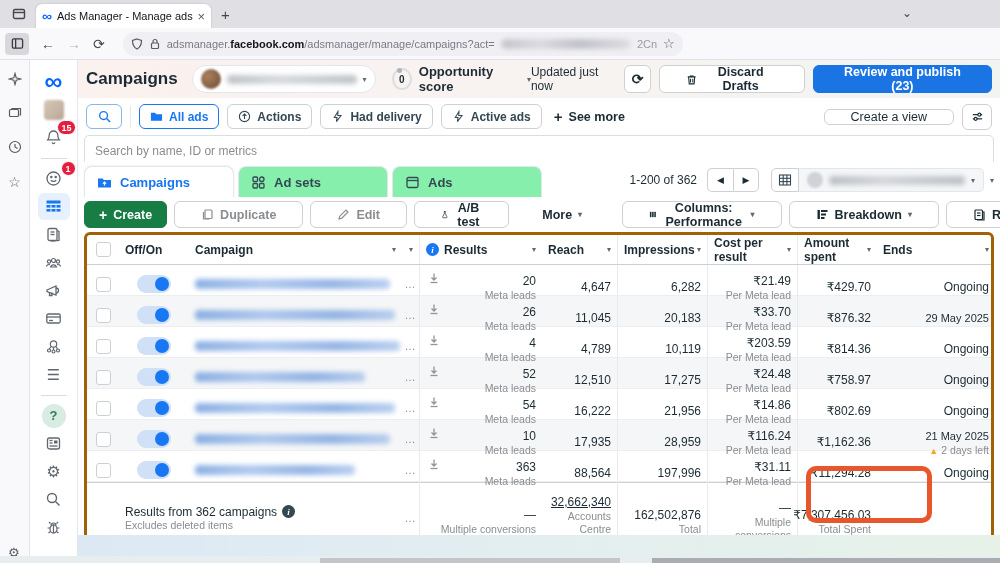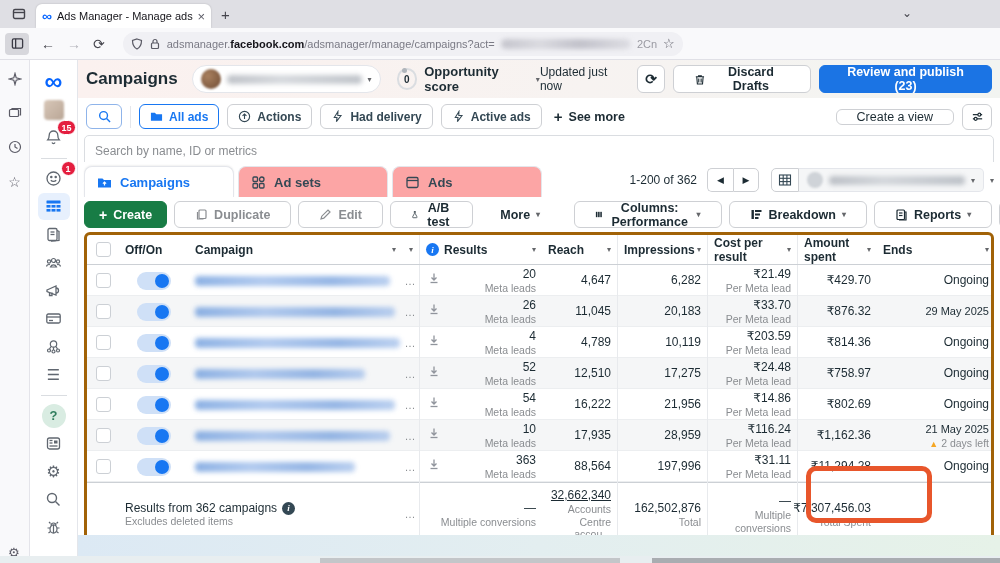--- a/index.html
+++ b/index.html
@@ -63,40 +63,40 @@
   .acct-pill .av { width:20px; height:20px; border-radius:50%; background:radial-gradient(circle at 35% 35%,#a9805e,#6e4a33); filter:blur(1px); }
   .blurbar { height:9px; border-radius:4px; background:linear-gradient(90deg,#a8adb5,#c8ccd2 40%,#aab0b8); filter:blur(2.5px); opacity:.75; }
   .acct-pill .blurbar { flex:1; }
   .caret { font-size:8px; color:#65676b; }
   .score-wrap { display:flex; align-items:center; gap:7px; margin-left:16px; }
   .score-circ { width:22px; height:22px; border-radius:50%; border:2px solid #dadde1; font-size:10px; font-weight:bold; color:#1c2b33; display:flex; align-items:center; justify-content:center; position:relative; }
   .score-circ::before { content:""; position:absolute; top:-2px; left:3px; width:5px; height:5px; border-radius:50%; background:#b0b5bb; }
   .score-label { font-size:13px; font-weight:bold; }
   .hdr-right { margin-left:auto; display:flex; align-items:center; gap:8px; }
   .updated { font-size:12px; color:#1c2b33; margin-right:4px; }
-  .btn { border:1px solid #ced0d4; background:#fff; border-radius:6px; font-size:12.5px; font-weight:bold; color:#1c2b33; display:flex; align-items:center; gap:6px; padding:0 20px; height:28px; }
+  .btn { border:1px solid #ced0d4; background:#fff; border-radius:6px; font-size:12.5px; font-weight:bold; color:#1c2b33; display:flex; align-items:center; gap:6px; padding:0 26px; height:28px; }
   .btn svg { width:13px; height:13px; }
   .btn.icon-only { width:30px; justify-content:center; padding:0; font-size:14px; }
   .btn-primary { background:#1b74e4; border-color:#1b74e4; color:#fff; }
 
   .filterbar { height:37px; display:flex; align-items:center; padding:0 8px; gap:8px; background:#fff; }
   .chip { height:25px; border:1px solid #ced0d4; border-radius:6px; background:#fff; display:flex; align-items:center; gap:6px; padding:0 10px; font-size:12px; font-weight:bold; color:#344854; }
   .chip svg { width:13px; height:13px; }
   .chip.sel { border-color:#1877f2; color:#1877f2; }
   .chip.search-chip { width:36px; justify-content:center; padding:0; border-color:#8fb4ea; color:#344854; }
   .f-div { width:1px; height:22px; background:#e4e6eb; }
   .seemore { display:flex; align-items:center; gap:6px; font-size:12.5px; font-weight:bold; color:#1c2b33; margin-left:4px; }
   .filter-right { margin-left:auto; display:flex; gap:8px; align-items:center; }
 
   .searchrow { height:27px; padding:0 6px; }
   .searchrow input { width:100%; height:32px; border:1px solid #dadde1; border-radius:5px; font-size:12px; padding:0 10px; color:#1c2b33; font-family:inherit; background:#fff; }
   .searchrow input::placeholder { color:#8a8d91; }
 
   .tabsrow { height:35px; background:#fff; display:flex; align-items:flex-end; padding:4px 6px 0 6px; position:relative; }
-  .ttab { width:150px; height:31px; display:flex; align-items:center; gap:8px; padding:0 12px; font-size:13px; font-weight:bold; border-radius:8px 8px 0 0; background:#fca5a5; border:1px solid #e4e6eb; border-bottom:none; color:#344854; margin-right:4px; }
+  .ttab { width:150px; height:31px; display:flex; align-items:center; gap:8px; padding:0 12px; font-size:13px; font-weight:bold; border-radius:8px 8px 0 0; background:#86efac; border:1px solid #e4e6eb; border-bottom:none; color:#344854; margin-right:4px; }
   .ttab svg { width:15px; height:15px; }
   .ttab.active { background:#fff; color:#1877f2; box-shadow:0 -1px 2px rgba(0,0,0,.06); }
   .tabs-right { position:absolute; right:6px; top:6px; display:flex; align-items:center; gap:6px; }
   .pag-range { font-size:12px; color:#1c2b33; margin-right:4px; }
   .pag-btn { width:26px; height:24px; border:1px solid #ced0d4; background:#fff; display:flex; align-items:center; justify-content:center; font-size:9px; color:#1c2b33; }
   .pag-btn.left { border-radius:5px 0 0 5px; border-right:none; }
   .pag-btn.right { border-radius:0 5px 5px 0; }
   .grid-btn { width:28px; height:24px; border:1px solid #ced0d4; border-radius:5px 0 0 5px; background:#fff; display:flex; align-items:center; justify-content:center; color:#344854; margin-left:6px; }
   .grid-btn svg { width:14px; height:14px; }
   .acct-dd { width:185px; height:24px; background:#f5f6f7; border:1px solid #e4e6eb; border-left:none; display:flex; align-items:center; gap:6px; padding:0 8px; border-radius:0 5px 5px 0; }
@@ -119,21 +119,21 @@
   .thead .hcell { display:flex; align-items:center; padding:0 6px; position:relative; }
   .hcell .caret { margin-left:auto; }
   .info-dot { width:13px; height:13px; border-radius:50%; background:#1877f2; color:#fff; font-size:9px; font-style:italic; font-weight:bold; display:flex; align-items:center; justify-content:center; margin-right:5px; font-family:"Liberation Serif",serif; }
   .col-b { border-left:1px solid #e8eaed; }
   .cb { width:15px; height:15px; border:1px solid #ccd0d5; border-radius:3px; background:#fff; margin:auto; }
   .drow { height:31px; border-bottom:1px solid #eceef0; font-size:12px; }
   .drow.alt { background:#f5f6f7; }
   .dcell { display:flex; flex-direction:column; justify-content:center; padding:2px 6px; }
   .dcell.center { align-items:center; justify-content:center; flex-direction:row; }
   .num { align-items:flex-end; text-align:right; }
-  .v { color:#1c2b33; line-height:1.25; }
+  .v { color:#1c2b33; line-height:1.25;margin-top:7px; }
   .sub { color:#8a8d91; font-size:10.5px; line-height:1.2; }
   .toggle { width:34px; height:18px; border-radius:9px; background:#cfe0f7; position:relative; }
   .toggle::after { content:""; position:absolute; right:2px; top:2px; width:14px; height:14px; border-radius:50%; background:#1877f2; }
   .cname { height:10px; border-radius:4px; background:linear-gradient(90deg,#6f9ddd,#9dbcea 35%,#7aa3de 70%,#a9c4ec); filter:blur(2.5px); opacity:.8; }
   .ell { color:#8a8d91; font-size:11px; letter-spacing:1px; }
   .res-cell { position:relative; }
   .dl { position:absolute; left:8px; top:7px; color:#90949c; }
   .dl svg { width:12px; height:12px; }
   .date-sm { font-size:11px; }
   .warn { color:#f5a623; font-size:9px; margin-right:3px; }

